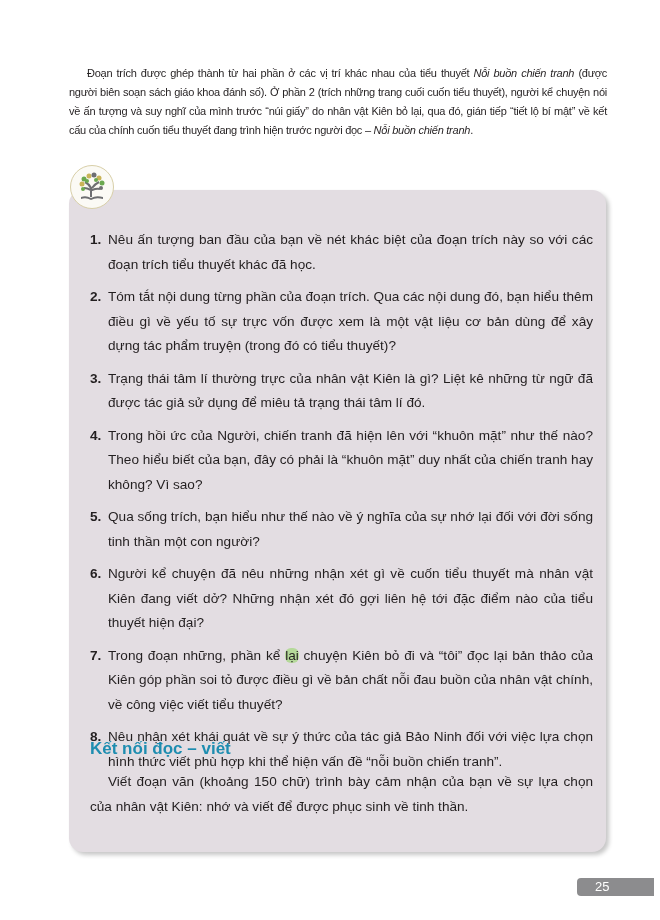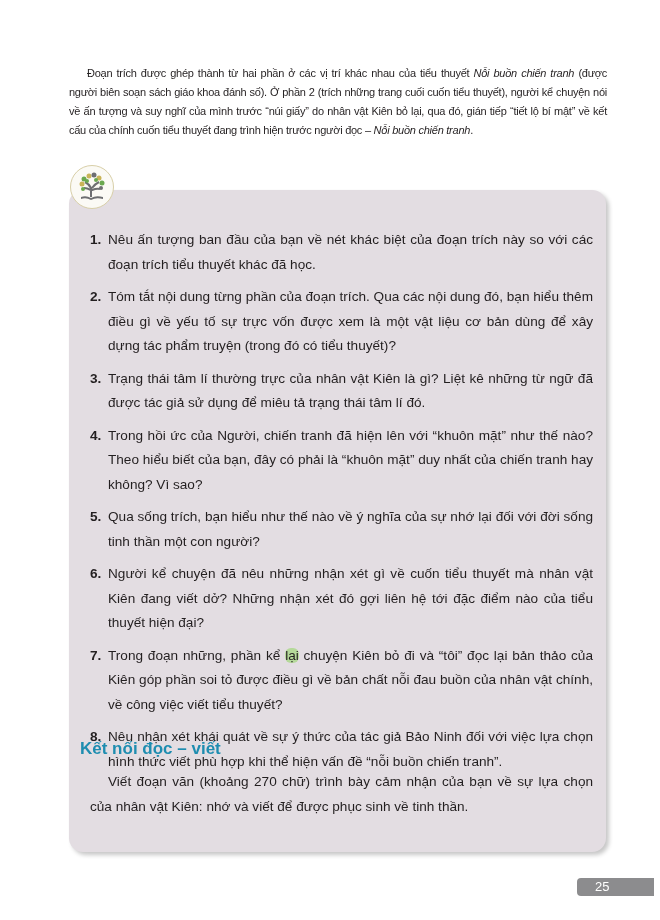--- a/index.html
+++ b/index.html
@@ -25,21 +25,21 @@
   }
   .questions {
     position: absolute; left: 90px; top: 228px; width: 503px;
     margin: 0; padding: 0; list-style: none;
   }
   .q { display: flex; font-size: 13.6px; line-height: 24.5px; margin-bottom: 8px; text-align: justify; }
   .q .num { font-weight: bold; width: 18px; flex: 0 0 18px; }
   .q .txt { flex: 1; }
   .hl { background: #b5d99a; border-radius: 6px; }
   .section-title {
-    position: absolute; left: 80px; top: 739px; font-size: 17px; font-weight: bold; color: #1e8db0;
+    position: absolute; left: 90px; top: 739px; font-size: 17px; font-weight: bold; color: #1e8db0;
   }
   .section-body {
     position: absolute; left: 90px; top: 770px; width: 503px;
     font-size: 13.6px; line-height: 24.5px; text-align: justify;
   }
   .section-body p { margin: 0; text-indent: 18px; }
   .page-num {
     position: absolute; left: 577px; top: 878px; width: 77px; height: 18px;
     background: #8c8c8e; border-radius: 4px 0 0 4px; color: #ffffff;
     font-size: 13px; line-height: 18px; padding-left: 18px; box-sizing: border-box;
@@ -101,16 +101,16 @@
       <span class="txt"><span>Trong đoạn những, phần kể </span><span class="hl">lại</span><span> chuyện Kiên bỏ đi và “tôi” đọc lại bản thảo của Kiên góp phần soi tỏ được điều gì về bản chất nỗi đau buồn của nhân vật chính, về công việc viết tiểu thuyết?</span></span>
     </li>
   <li class="q">
       <span class="num">8.</span>
       <span class="txt">Nêu nhận xét khái quát về sự ý thức của tác giả Bảo Ninh đối với việc lựa chọn hình thức viết phù hợp khi thể hiện vấn đề “nỗi buồn chiến tranh”.</span>
     </li>
 </ol>
 
 <div class="section-title">Kết nối đọc – viết</div>
 <div class="section-body">
-    <p>Viết đoạn văn (khoảng 270 chữ) trình bày cảm nhận của bạn về sự lựa chọn của nhân vật Kiên: nhớ và viết để được phục sinh về tinh thần.</p>
+    <p>Viết đoạn văn (khoảng 150 chữ) trình bày cảm nhận của bạn về sự lựa chọn của nhân vật Kiên: nhớ và viết để được phục sinh về tinh thần.</p>
   </div>
 
 <div class="page-num">25</div>
 
 </body></html>

